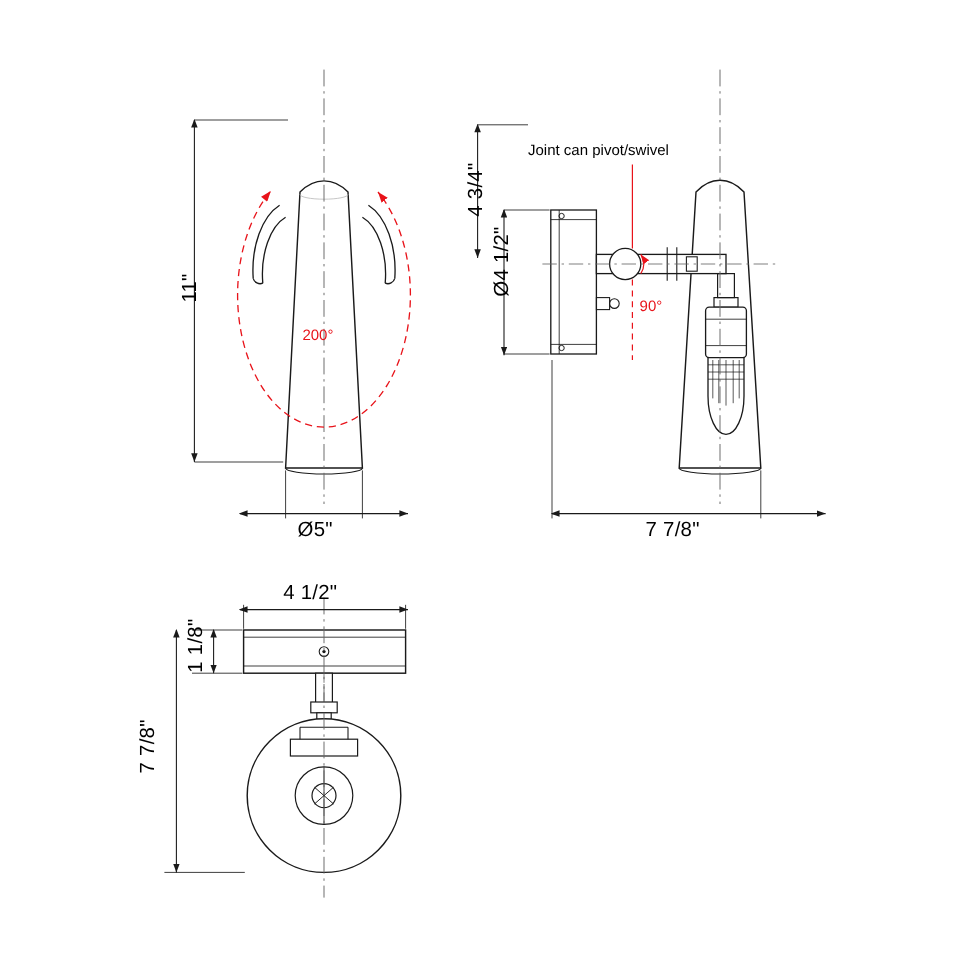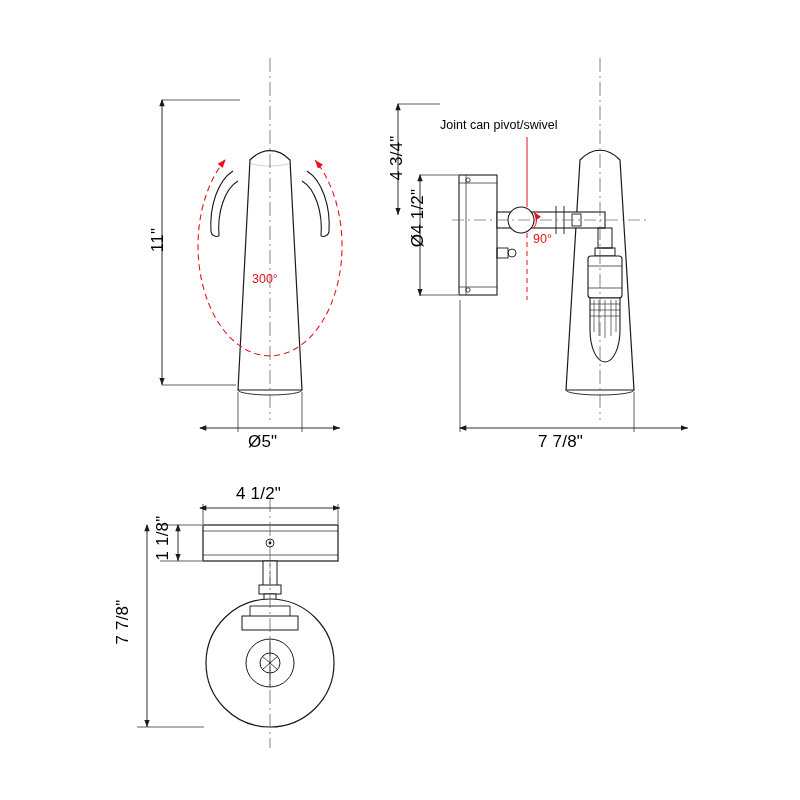--- a/index.html
+++ b/index.html
@@ -219,29 +219,29 @@
     <g stroke="#1a1a1a" stroke-width="0.9">
       <line x1="147" y1="525" x2="147" y2="727" marker-start="url(#arrStart)" marker-end="url(#arrEnd)"></line>
       <line x1="137" y1="727" x2="204" y2="727" stroke-width="0.7"></line>
     </g>
   </svg>
 
   <div class="dim-label vert" style="left: 128px; top: 230px; width: 60px; text-align: center;">11"</div>
 
   <div class="dim-label" style="left: 248px; top: 432px;">Ø5"</div>
 
-  <div class="angle-label" style="left: 252px; top: 272px;">300°</div>
+  <div class="angle-label" style="left: 252px; top: 272px;">200°</div>
 
   <div class="dim-label vert" style="left: 360px; top: 148px; width: 74px; text-align: center;">4 3/4"</div>
 
   <div class="dim-label vert" style="left: 378px; top: 208px; width: 80px; text-align: center;">Ø4 1/2"</div>
 
   <div class="dim-label" style="left: 538px; top: 432px;">7 7/8"</div>
 
-  <div class="angle-label" style="left: 533px; top: 232px; text-align: center;">90°</div>
+  <div class="angle-label" style="left: 533px; top: 248px; text-align: center;">90°</div>
 
   <div class="note-label" style="left: 440px; top: 118px;">Joint can pivot/swivel</div>
 
   <div class="dim-label" style="left: 236px; top: 484px;">4 1/2"</div>
 
   <div class="dim-label vert" style="left: 118px; top: 528px; width: 90px; text-align: center;">1 1/8"</div>
 
   <div class="dim-label vert" style="left: 78px; top: 612px; width: 90px; text-align: center;">7 7/8"</div>
 
 </div>

